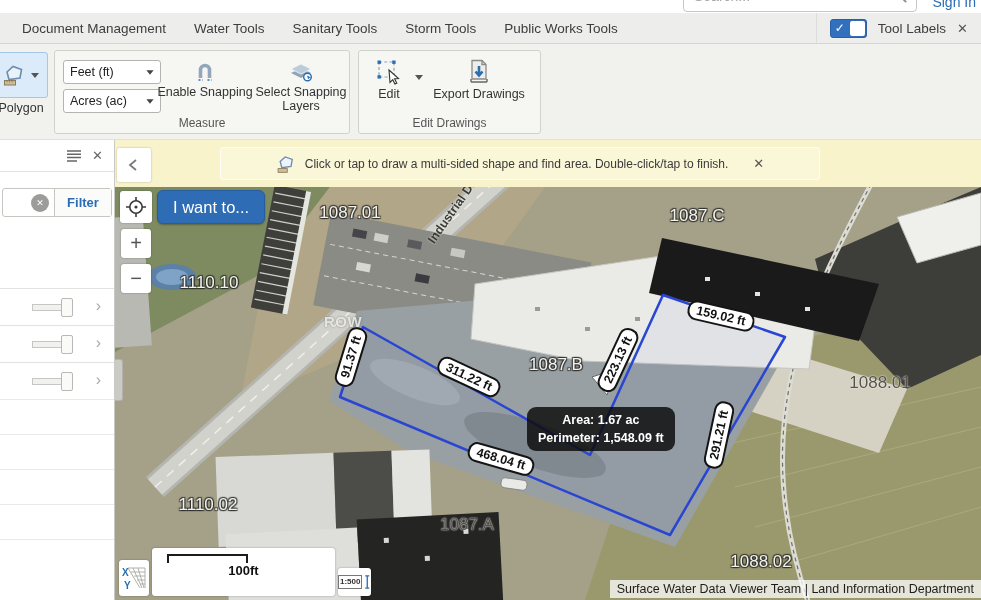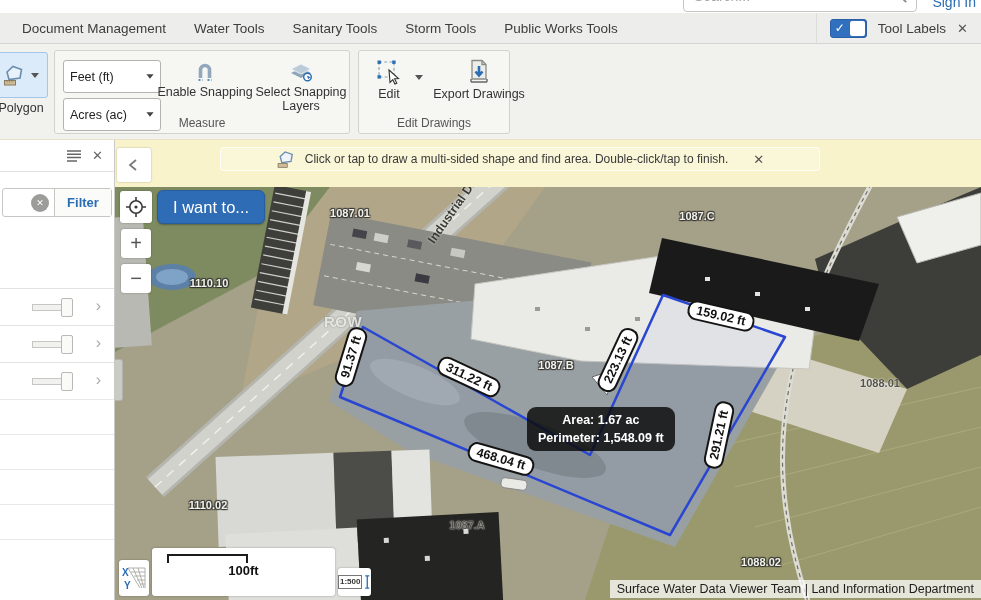--- a/index.html
+++ b/index.html
@@ -40,41 +40,41 @@
                 padding-left:7px; gap:5px; }
   .polygon-label { position:absolute; top:49px; width:54px; text-align:center;
                    font-size:12.5px; color:#333; }
   .caret { width:0; height:0; border-left:4px solid transparent; border-right:4px solid transparent;
            border-top:5px solid #555; display:inline-block; }
   .group { position:absolute; top:6px; height:84px; border:1px solid #d2d2cc; border-radius:3px;
            background:#f6f6f3; }
   .group-label { position:absolute; bottom:3px; left:0; width:100%; text-align:center;
                  font-size:12px; color:#555; }
   .g-measure { left:54px; width:296px; }
-  .g-edit { left:358px; width:152px; }
+  .g-edit { left:358px; width:183px; }
   .units { position:absolute; left:8px; top:9px; display:flex; flex-direction:column; gap:5px; }
-  .unit-select { width:98px; height:33px; border:1px solid #b4b4b0; border-radius:3px; background:#fff;
+  .unit-select { width:98px; height:24px; border:1px solid #b4b4b0; border-radius:3px; background:#fff;
                  font-size:12.5px; color:#222; display:flex; align-items:center;
                  justify-content:space-between; padding:0 6px; cursor:pointer; }
   .unit-select .caret { border-top-color:#444; transform:scale(0.9); }
   .tool-btn { position:absolute; top:8px; text-align:center; font-size:12.5px; color:#333;
               line-height:1.15; cursor:pointer; }
   .tool-btn .ic { display:block; margin:0 auto 2px; }
   .snap-btn { left:102px; width:96px; }
   .layers-btn { left:198px; width:96px; }
   .editsel-btn { left:4px; width:52px; }
   .edit-caret { position:absolute; left:56px; top:24px; }
   .export-btn { left:72px; width:96px; }
 
   
   .notice { position:absolute; top:140px; left:115px; right:0; height:47px; background:#f9f3cb; z-index:3; }
   .back-btn { position:absolute; left:2px; top:8px; width:34px; height:34px; background:#fff;
               border-radius:2px; box-shadow:0 0 2px rgba(0,0,0,.3); display:flex;
               align-items:center; justify-content:center; cursor:pointer; z-index:2; }
-  .notice-box { position:absolute; left:105px; width:600px; top:7px; height:24px;
+  .notice-box { position:absolute; left:105px; width:600px; top:7px; height:33px;
                 background:rgba(255,255,255,0.25); border:1px solid rgba(255,255,255,0.75);
                 border-radius:4px; display:flex; align-items:center; justify-content:center;
                 gap:9px; padding:0 10px; }
   .notice-text { font-size:12px; color:#3a3a3a; white-space:nowrap; }
   .notice-x { color:#555; font-size:13px; margin-left:16px; cursor:pointer; }
 
   
   .sidebar { position:absolute; top:140px; left:0; width:115px; height:460px; background:#fff;
              border-right:1px solid #c9c9c5; z-index:3; }
   .sb-header { height:32px; border-bottom:1px solid #e2e2de; display:flex; align-items:center;
@@ -111,21 +111,21 @@
   .zoomin-btn { left:6px; top:42px; width:30px; height:29px; font-size:20px; color:#555; }
   .zoomout-btn { left:6px; top:77px; width:30px; height:29px; font-size:20px; color:#555; }
   .iwantto { position:absolute; left:42px; top:3px; height:34px; background:#2e6cb5;
              border:1px solid #275d9d; border-radius:6px; color:#fff; font-size:16.5px;
              display:flex; align-items:center; padding:0 15px; cursor:pointer; z-index:5;
              box-shadow:0 1px 2px rgba(0,0,0,.3); }
 
   .mpill { position:absolute; background:#fff; border:2px solid #141414; border-radius:9px;
            padding:1px 7px; font-size:12.5px; font-weight:bold; color:#111; white-space:nowrap;
            z-index:3; }
-  .plabel { position:absolute; font-size:11px; font-weight:bold; color:#f2f2ee; white-space:nowrap;
+  .plabel { position:absolute; font-size:17px; font-weight:normal; color:#f2f2ee; white-space:nowrap;
             z-index:2; transform:translate(-50%,-50%);
             text-shadow:-1px -1px 1px rgba(45,45,42,.9), 1px -1px 1px rgba(45,45,42,.9),
                         -1px 1px 1px rgba(45,45,42,.9), 1px 1px 1px rgba(45,45,42,.9); }
   .plabel.dark { color:#55524b; text-shadow:0 0 2px rgba(255,255,255,.75), 0 0 1px rgba(255,255,255,.75); }
   .row-label { position:absolute; font-size:15px; font-weight:bold; letter-spacing:.5px;
                color:rgba(243,243,238,.85); text-shadow:0 0 2px rgba(70,70,65,.6);
                transform:translate(-50%,-50%); z-index:2; }
   .street-label { position:absolute; font-size:12.5px; font-weight:bold; color:#3b3b35;
                   text-shadow:0 0 2px rgba(255,255,255,.8); z-index:2; white-space:nowrap; }
   .tooltip { position:absolute; left:412px; top:205px; background:rgba(12,12,12,.84);

